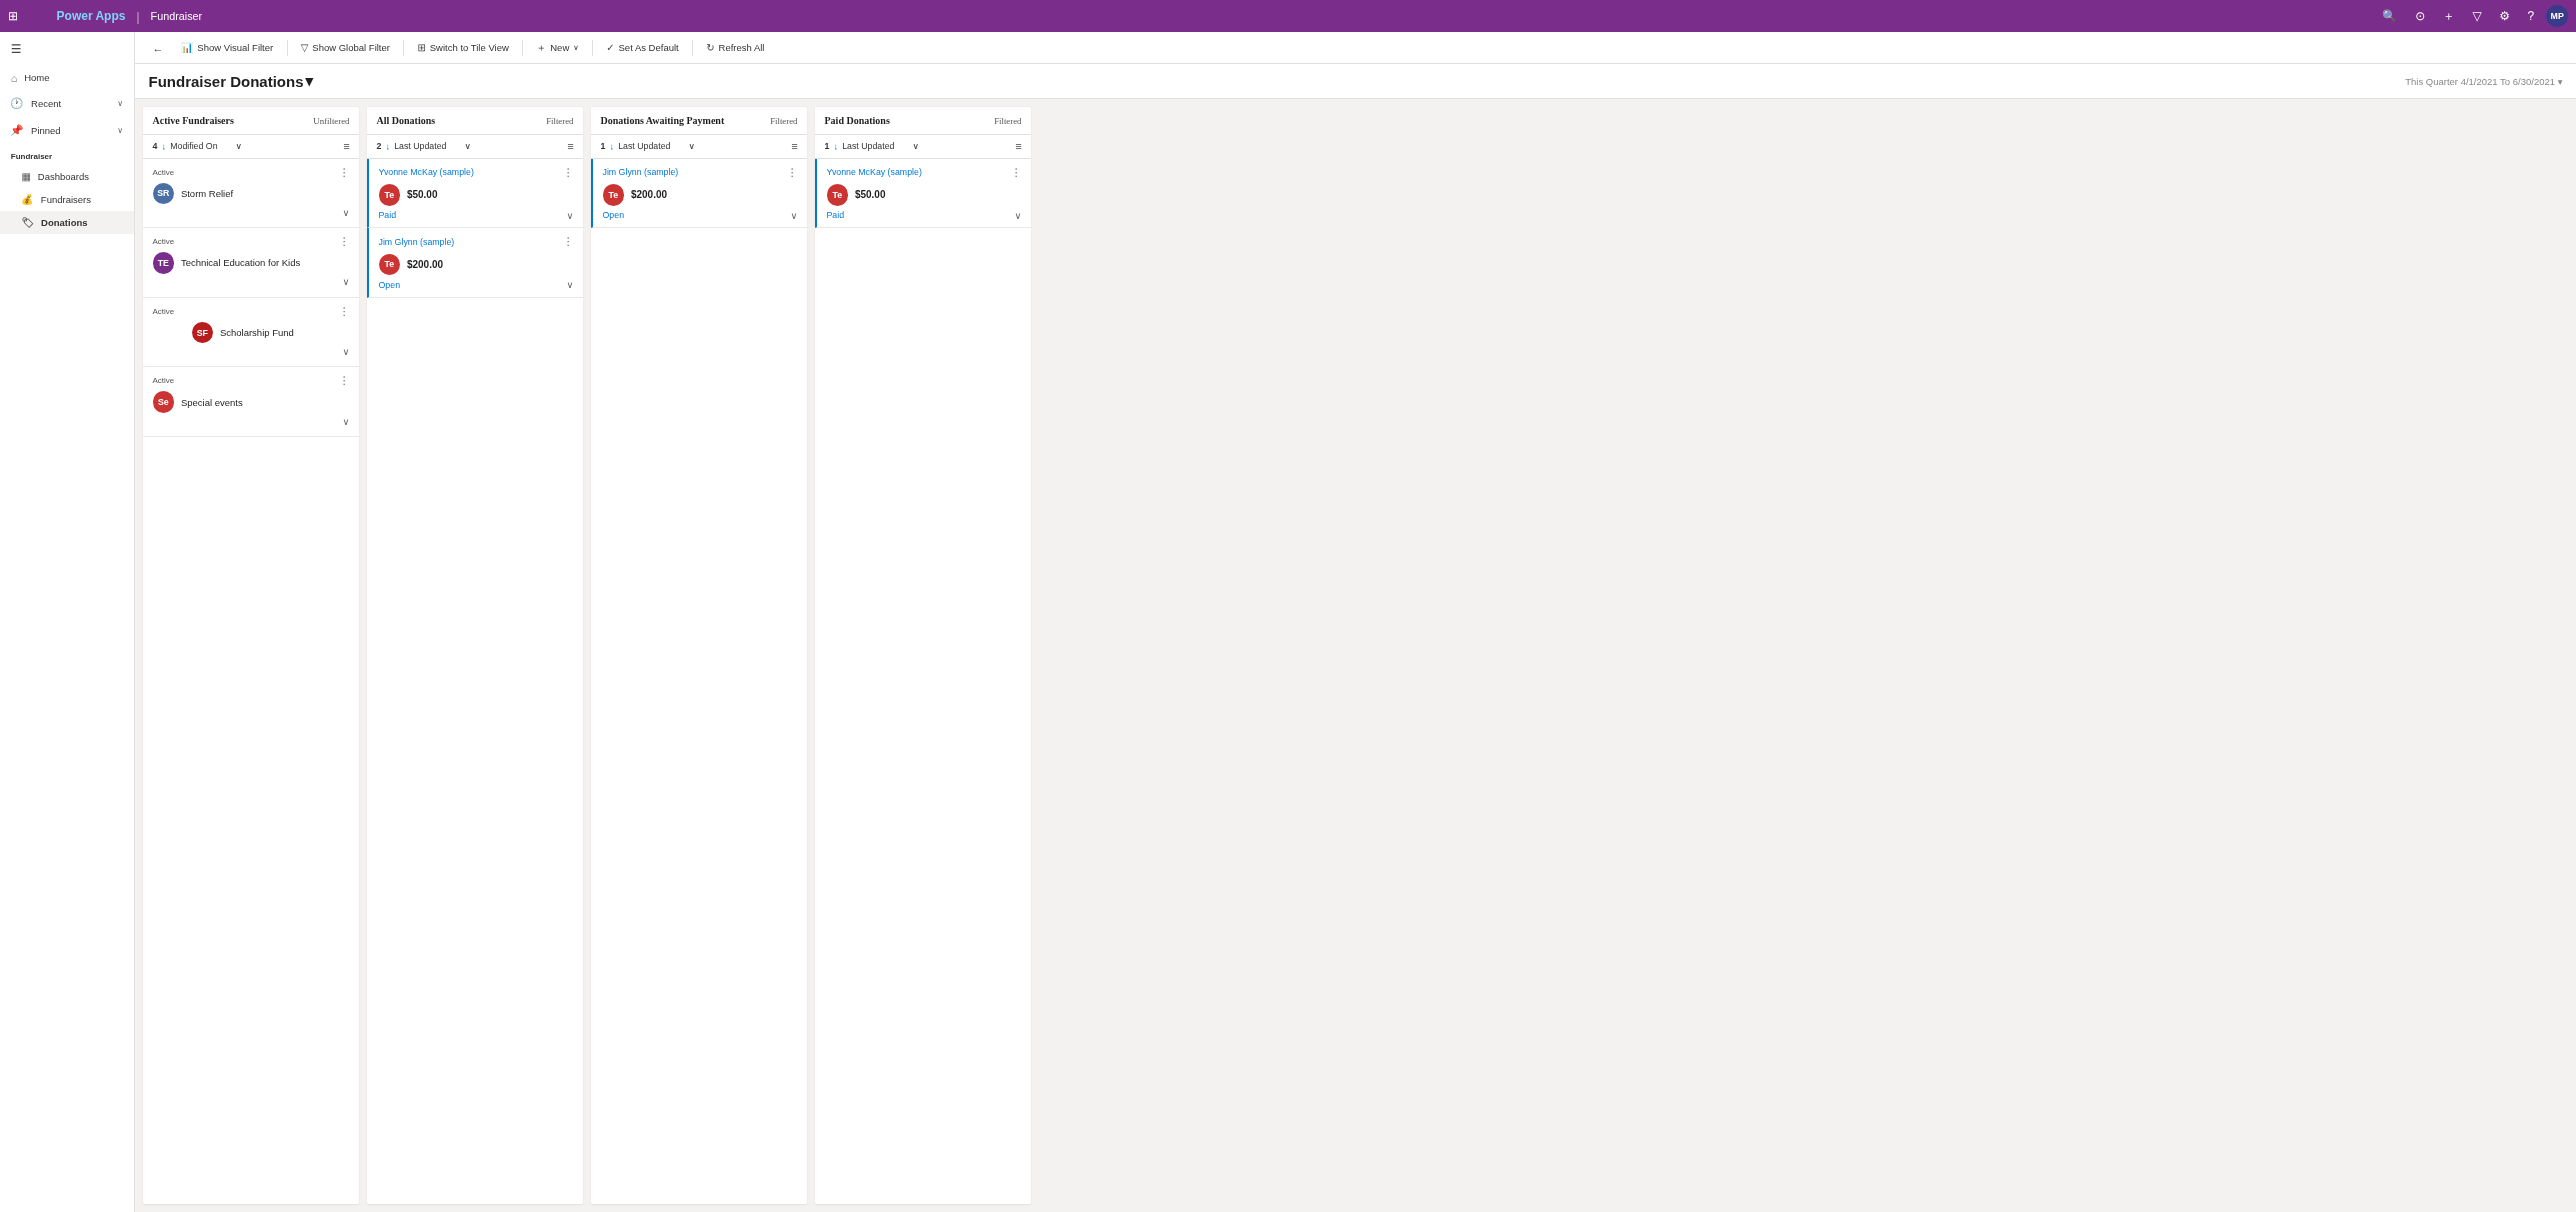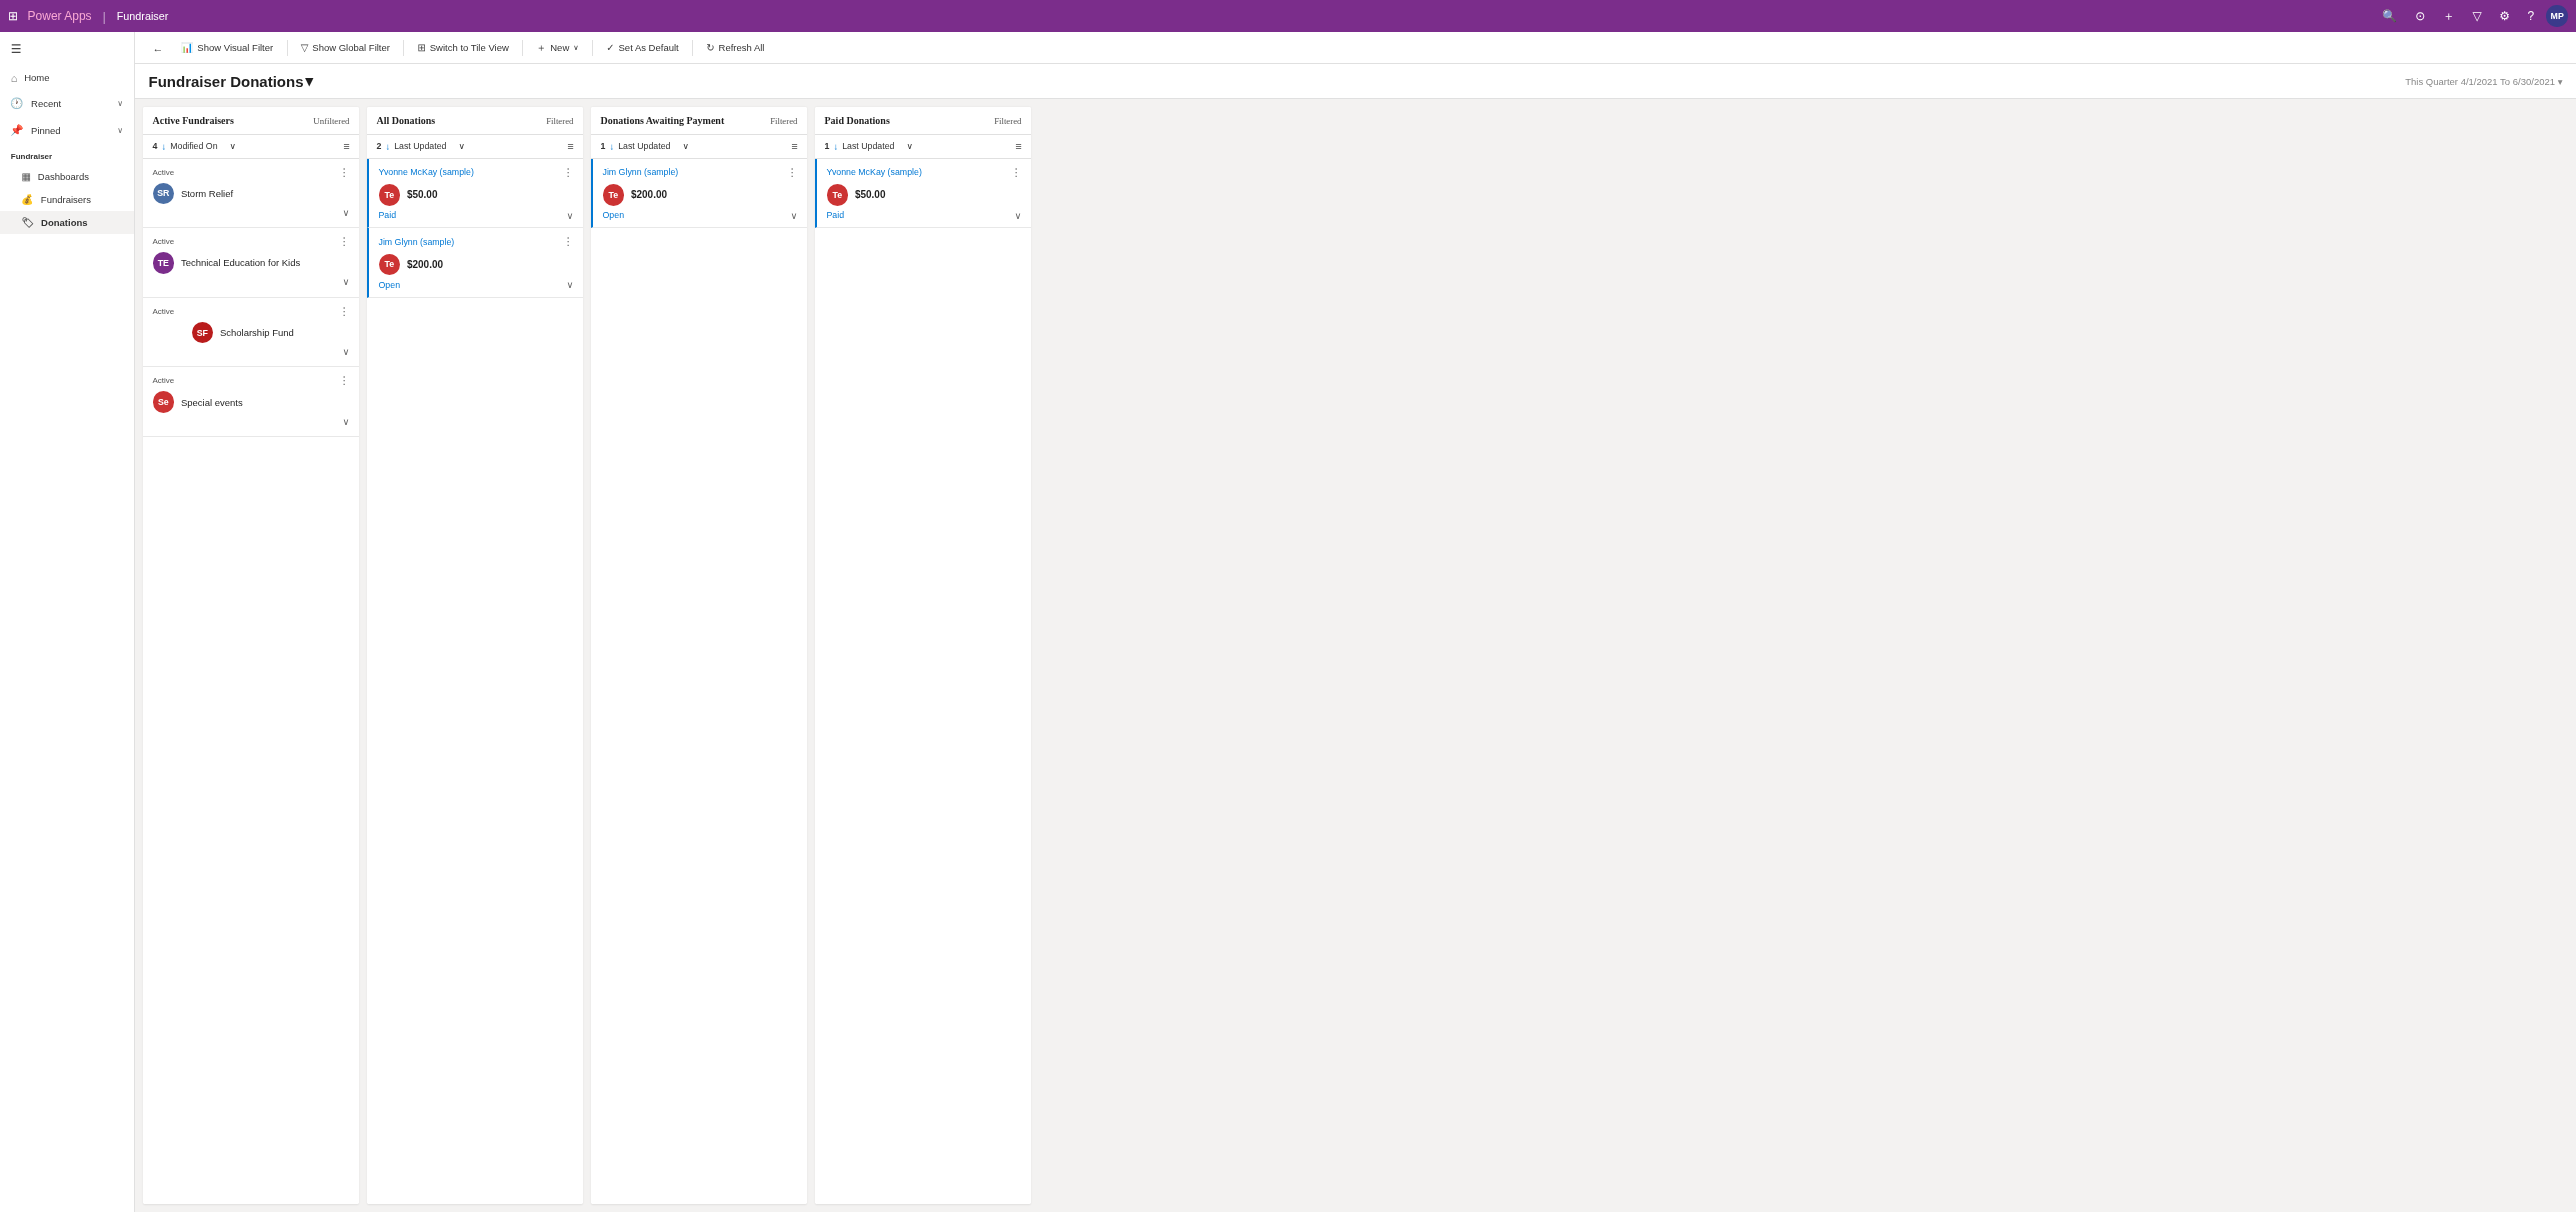--- a/index.html
+++ b/index.html
@@ -9,21 +9,21 @@
     .top-nav {
       display: flex;
       align-items: center;
       background: #7b2d8b;
       height: 32px;
       padding: 0 8px;
       gap: 6.8px;
       color: white;
     }
     .top-nav-grid-icon { font-size: 12px; cursor: pointer; margin-right: 2.7px; }
-    .top-nav-brand { font-size: 12px; font-weight: 400; color: #f9a8d4; }
+    .top-nav-brand { font-size: 12px; font-weight: 700; color: #7dd3fc; margin-left: 29px; }
     .top-nav-divider { color: rgba(255,255,255,0.5); font-size: 13.5px; margin: 0 4px; }
     .top-nav-app { font-size: 10.8px; color: white; }
     .top-nav-spacer { flex: 1; }
     .top-nav-icon { color: white; font-size: 12px; margin: 0 5.4px; cursor: pointer; }
     .top-nav-avatar {
       width: 21.6px; height: 21.6px; border-radius: 50%;
       background: #3a3a8b; color: white;
       display: flex; align-items: center; justify-content: center;
       font-size: 8.8px; font-weight: 600; cursor: pointer;
     }
@@ -147,21 +147,21 @@
     }
     .kanban-sort-bar {
       display: flex; align-items: center;
       padding: 5.4px 9.5px;
       border-bottom: 0.7px solid #e0e0e0;
       font-size: 8.8px; color: #333;
       gap: 4px;
     }
     .kanban-sort-bar .count { font-weight: 600; }
     .kanban-sort-bar .sort-btn {
-      display: flex; align-items: center; gap: 12px;
+      display: flex; align-items: center; gap: 18px;
       cursor: pointer; color: #333; justify-content: center;
     }
     .kanban-sort-bar .sort-icon { color: #0078d4; font-size: 9.5px; }
     .kanban-sort-bar .view-toggle { margin-left: auto; font-size: 10.8px; color: #444; cursor: pointer; }
     .kanban-cards { flex: 1; overflow-y: auto; }
 
     
     .kanban-card {
       border-bottom: 0.7px solid #e8e8e8;
       padding: 6.8px 9.5px;

